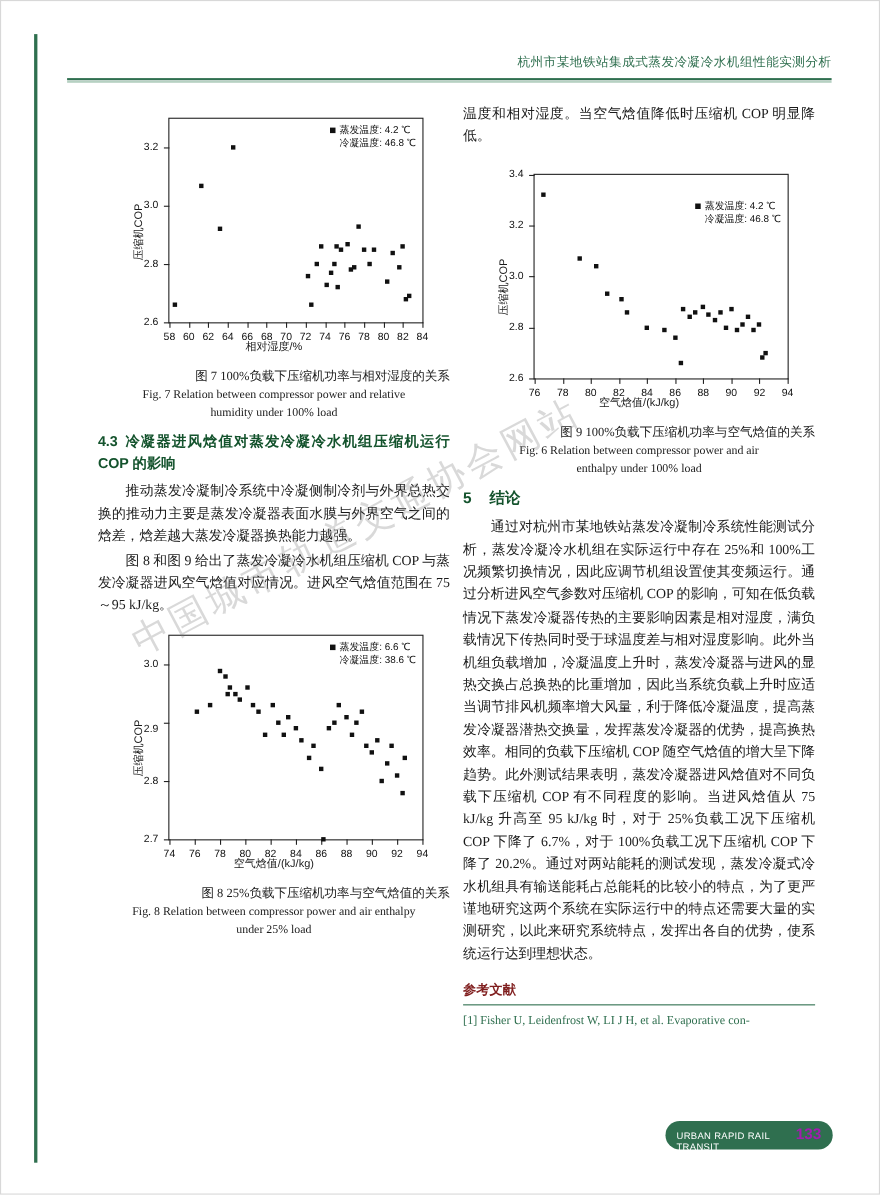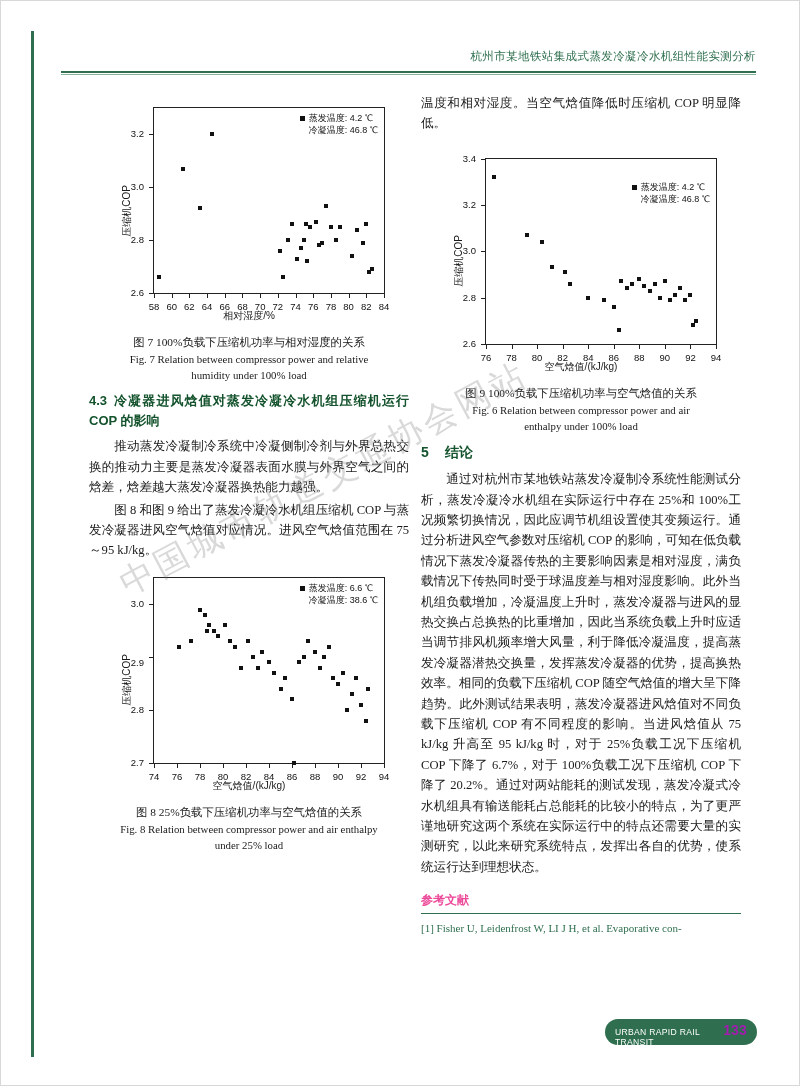--- a/index.html
+++ b/index.html
@@ -51,25 +51,25 @@
     font-size:13px; font-weight:bold; margin:8px 0 6px 0;
     line-height:1.5;
   }
   .sec-h .num{ display:inline-block; min-width:24px; }
   .sec-h.big{ font-size:14px; }
 
   .figcap{
     text-align:center; font-size:11.4px; line-height:1.5;
     margin:6px 0 4px 0;
   }
-  .figcap .cn{ display:block; }
+  .figcap .cn{ display:block;text-align:right; }
   .figcap .en{ display:block; font-size:10.8px; }
 
   .refs-h{
-    color:#ec4899; font-family:"Liberation Sans",sans-serif;
+    color:#7f1d1d; font-family:"Liberation Sans",sans-serif;
     font-size:12px; font-weight:bold; margin:14px 0 2px 0;
   }
   .refs-h-rule{ border-top:1px solid #2f6f4f; margin:2px 0 6px 0; }
   .ref-item{
     color:#2f6f4f; font-size:11px; text-indent:0; line-height:1.5;
     font-family:"Liberation Serif",serif;
   }
 
   
   .figure{ position:relative; width:320px; }

